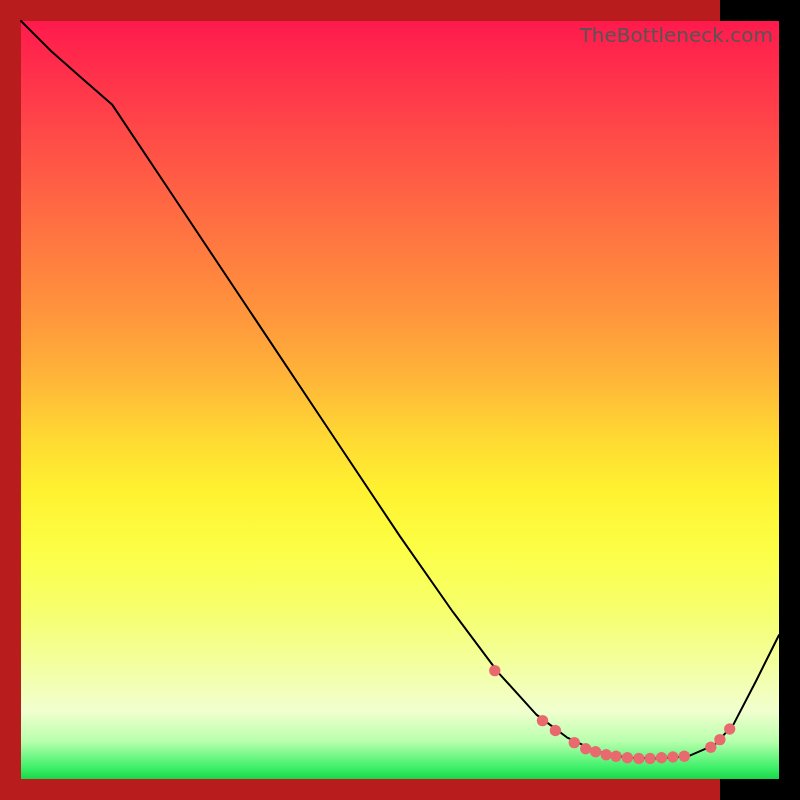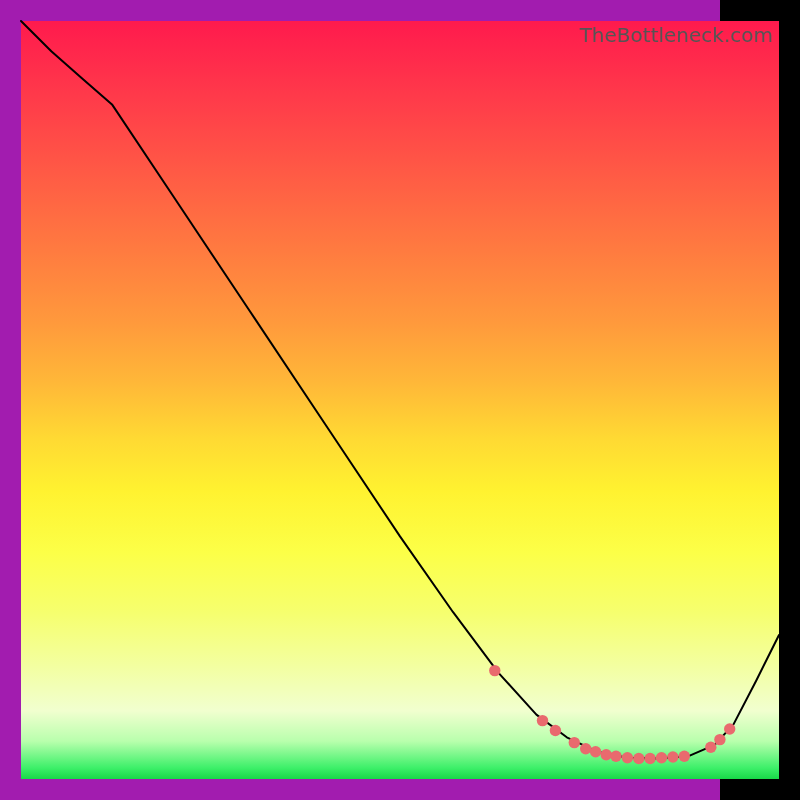--- a/index.html
+++ b/index.html
@@ -1,21 +1,21 @@
 <!DOCTYPE html>
 <html><head>
 <meta charset="utf-8">
 <style>
   * { margin: 0; padding: 0; box-sizing: border-box; }
   html, body { width: 800px; height: 800px; background: #000; overflow: hidden; }
   .frame {
     position: relative;
     width: 720px;
     height: 800px;
-    background: #a21caf;
+    background: #b91c1c;
   }
   .plot-area {
     position: absolute;
     left: 21px;
     top: 21px;
     width: 758px;
     height: 758px;
     background: linear-gradient(
       to bottom,
       #ff1a4d 0%,

